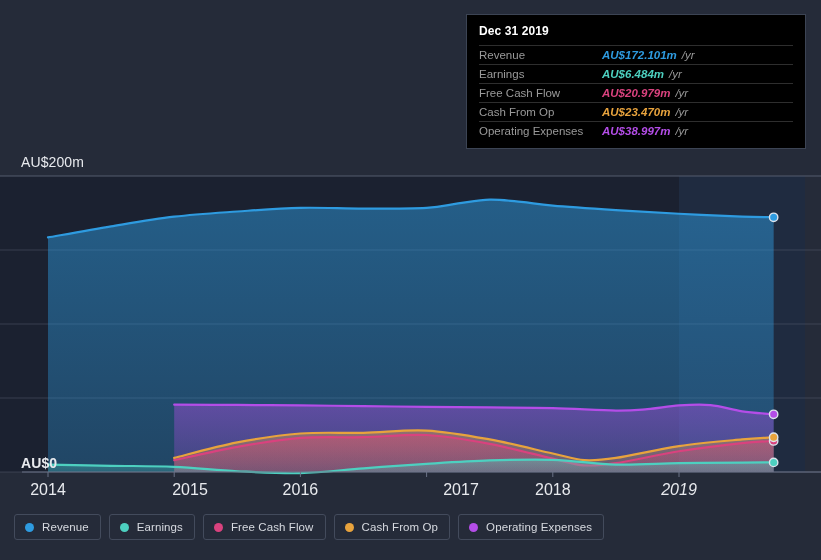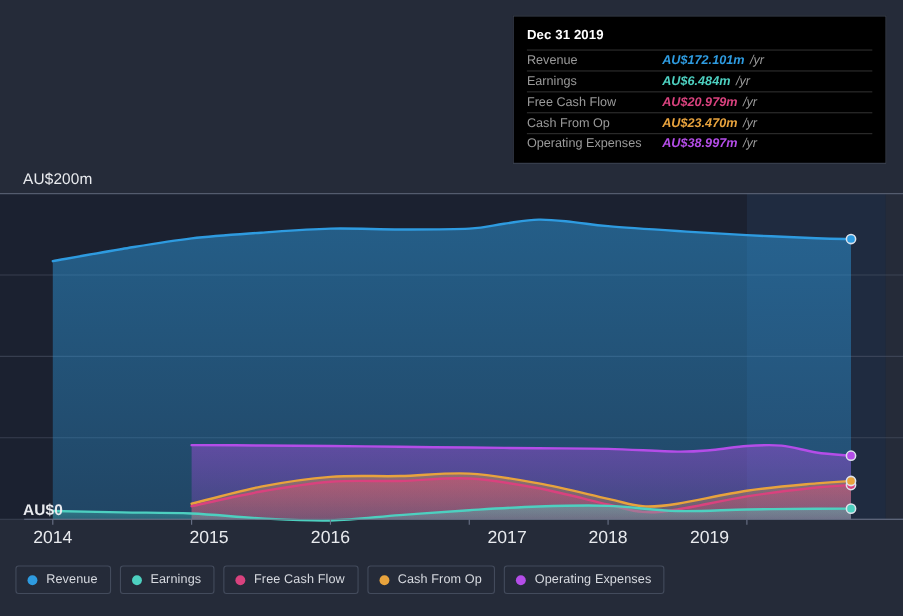--- a/index.html
+++ b/index.html
@@ -162,21 +162,21 @@
 
   <div class="y-label" id="y-label-top">AU$200m</div>
   <div class="y-label" id="y-label-zero">AU$0</div>
 
   <div id="x-labels">
       <div class="x-label" style="left: 48px;">2014</div>
       <div class="x-label" style="left: 190px;">2015</div>
       <div class="x-label" style="left: 300.4px;">2016</div>
       <div class="x-label" style="left: 437px; margin-left: 24px;">2017</div>
       <div class="x-label" style="left: 552.8px;">2018</div>
-      <div class="x-label" style="left: 645px;">2019</div>
+      <div class="x-label" style="left: 679px; font-style: italic;">2019</div>
     </div>
 
   <div id="tooltip">
     <div id="tooltip-title">Dec 31 2019</div>
     <div id="tooltip-rows">
         <div class="tt-row">
           <div class="tt-name">Revenue</div>
           <div class="tt-val" style="color: rgb(46, 155, 224);">AU$172.101m<span class="tt-unit">/yr</span></div>
         </div>
         <div class="tt-row">

